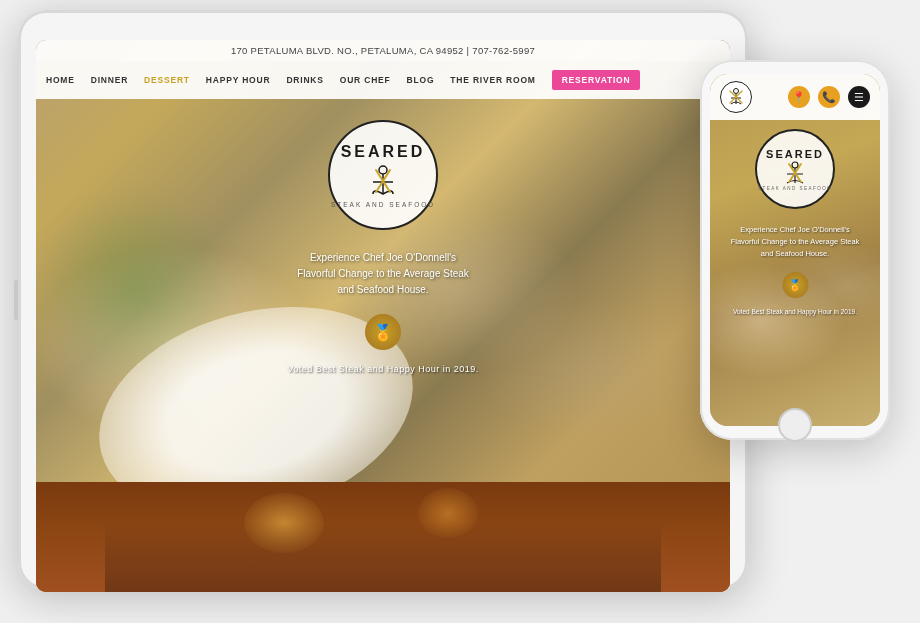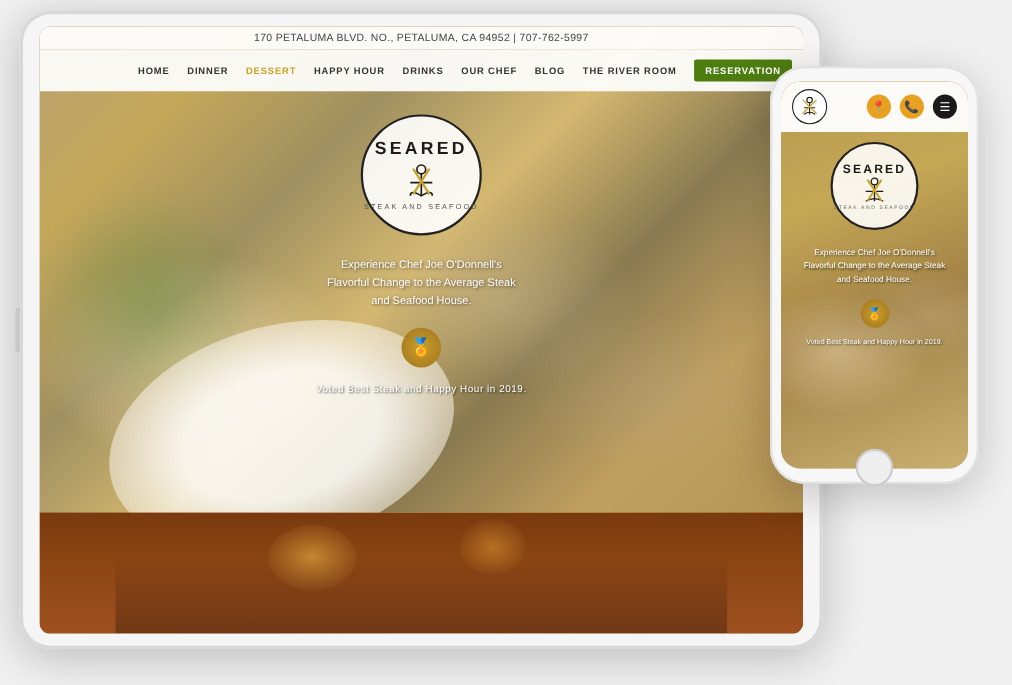--- a/index.html
+++ b/index.html
@@ -33,20 +33,21 @@
       padding: 14px 18px;
     }
 
     .tablet-screen {
       width: 100%;
       height: 100%;
       background: #c8b89a;
       border-radius: 10px;
       overflow: hidden;
       position: relative;
+      margin-top: 16px;
     }
 
     
     .tablet-bg {
       position: absolute;
       inset: 0;
       background: linear-gradient(
         135deg,
         #b8a070 0%,
         #c4a85a 15%,
@@ -130,40 +131,40 @@
       padding: 5px 10px;
       font-size: 9.5px;
       color: #444;
       letter-spacing: 0.3px;
     }
 
     .nav-bar {
       background: rgba(255,255,255,0.92);
       display: flex;
       align-items: center;
-      justify-content: flex-end;
+      justify-content: flex-start;
       gap: 16px;
       padding: 9px 10px;
     }
 
     .nav-item {
       font-size: 8.5px;
       font-weight: 600;
       color: #333;
       text-transform: uppercase;
       letter-spacing: 0.8px;
       cursor: pointer;
     }
 
     .nav-item.active {
       color: #c9a227;
     }
 
     .nav-reservation {
-      background: #4d7c0f;
+      background: #ec4899;
       color: #fff !important;
       padding: 5px 10px;
       border-radius: 2px;
       font-size: 8.5px;
       font-weight: 700;
       letter-spacing: 0.8px;
       text-transform: uppercase;
     }
 
     

